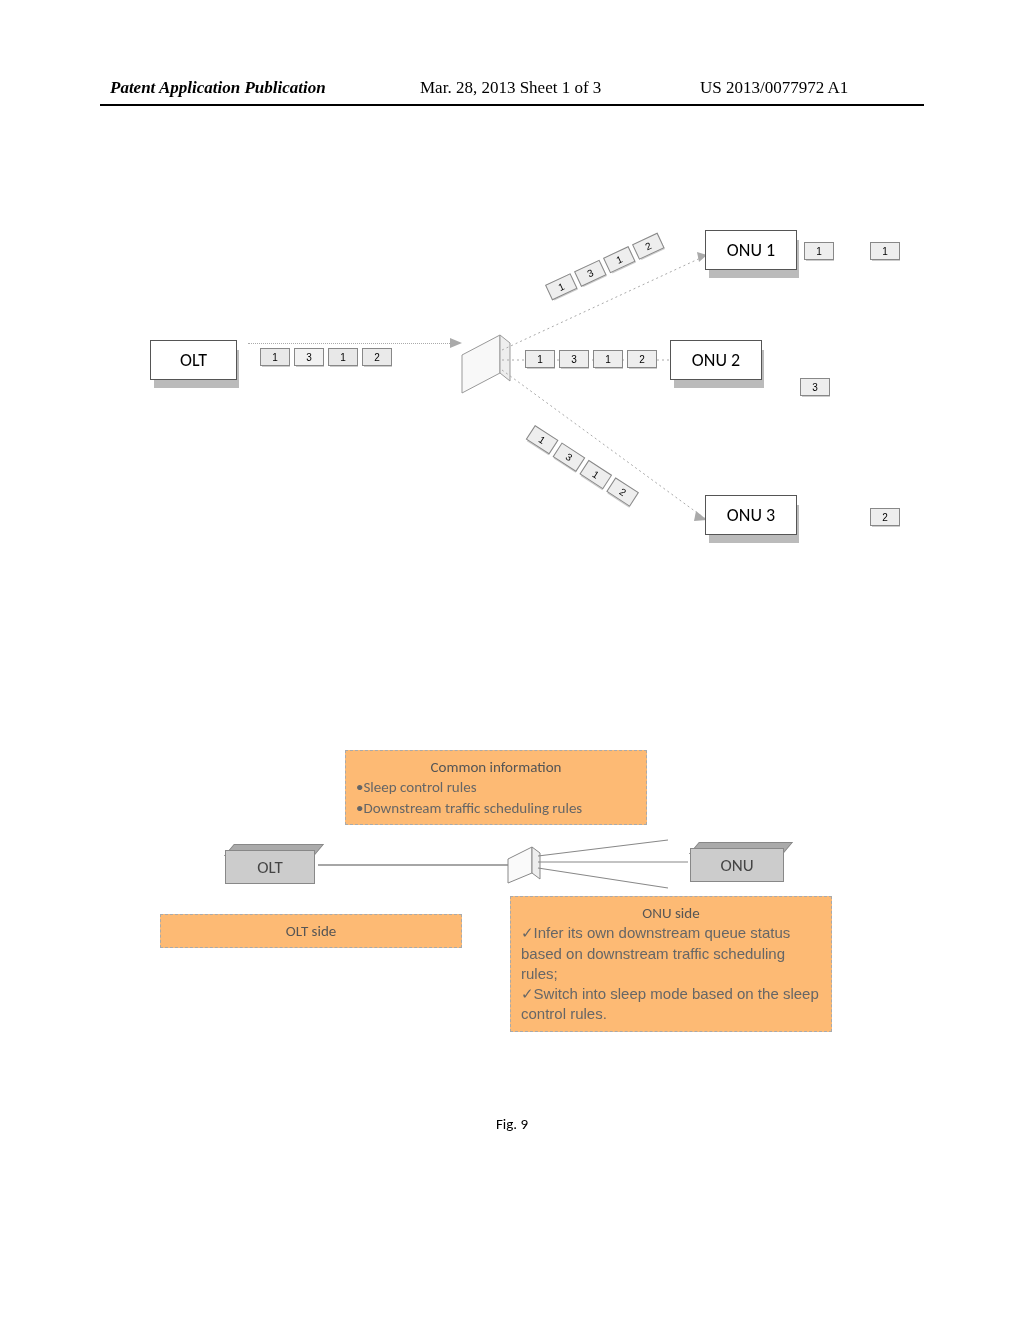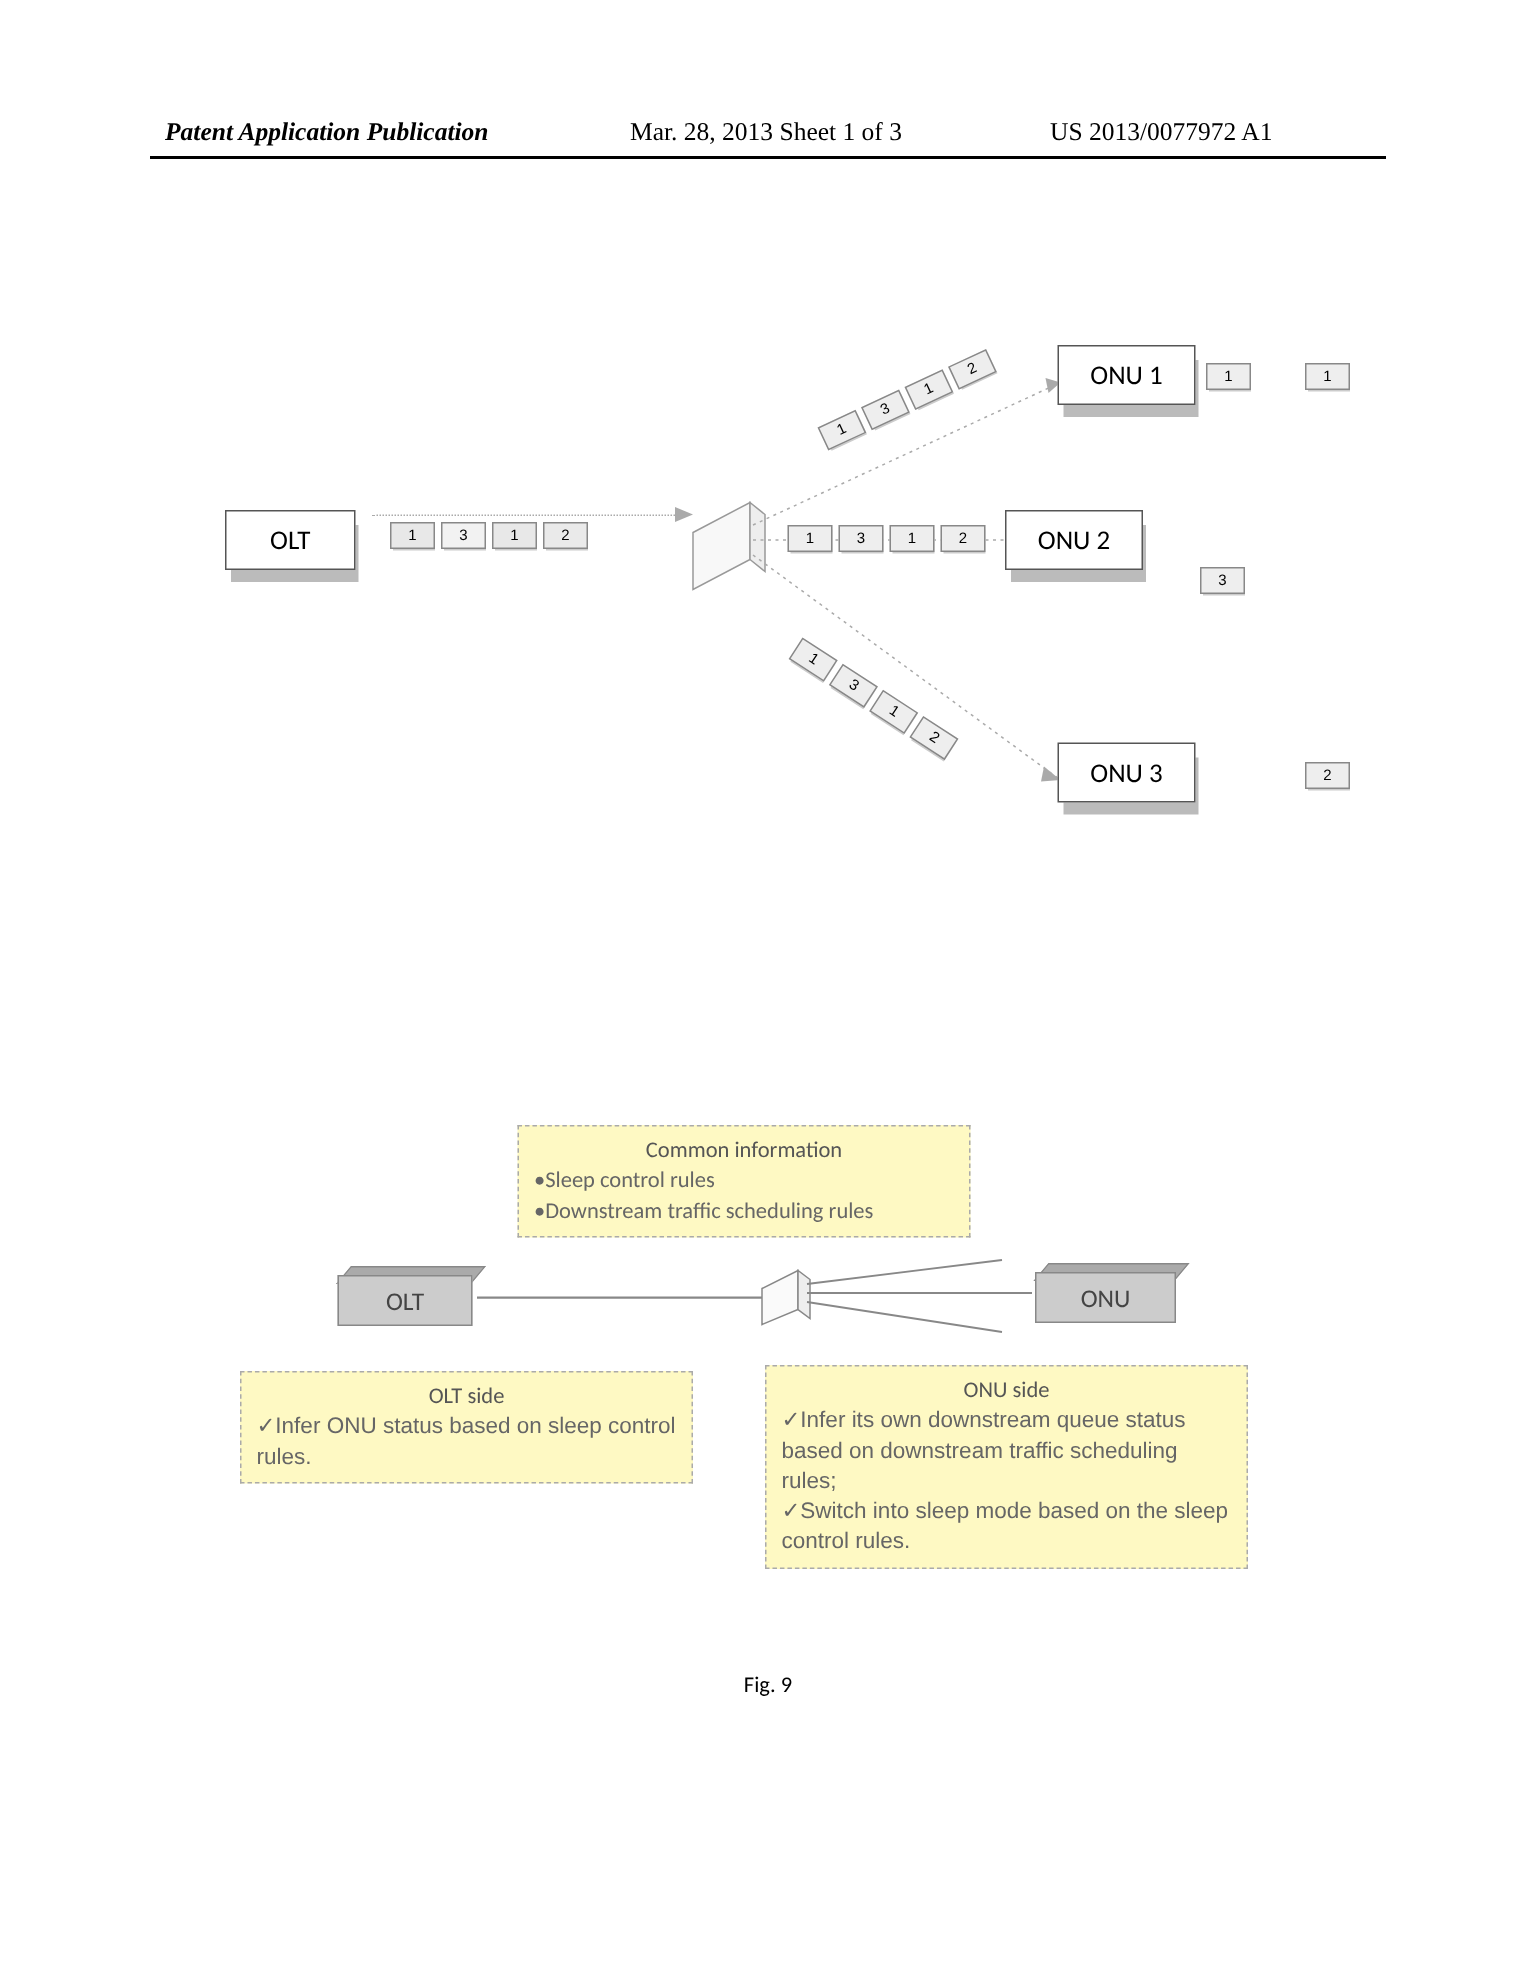--- a/index.html
+++ b/index.html
@@ -18,21 +18,21 @@
   .pkt .sh{position:absolute;background:#ccc}
   .pkt .fr{position:absolute;border:1px solid #888;display:flex;align-items:center;justify-content:center;font-family:Arial,sans-serif;font-size:10px;background:#eee}
   .pkt.a .fr{background:#e8e8e8}
   .pkt.b .fr{background:#f2f2f2}
   .pkt.c .fr{background:#eaeaea}
   .dash-h{position:absolute;border-top:1px dotted #aaa;height:0}
   .prism{position:absolute}
   .fig1cap{position:absolute;top:630px;width:1024px;text-align:center;font-family:Calibri,Arial,sans-serif;font-size:15px}
   
   .fig2{position:absolute;top:750px;left:170px;width:700px;height:360px}
-  .dashbox{position:absolute;border:1.5px dashed #aaa;background:#fef9c3;font-family:Calibri,Arial,sans-serif;font-size:15px;color:#666;padding:6px 10px;line-height:1.35}
+  .dashbox{position:absolute;border:1.5px dashed #aaa;background:#fdba74;font-family:Calibri,Arial,sans-serif;font-size:15px;color:#666;padding:6px 10px;line-height:1.35}
   .dashbox .title{text-align:center;color:#555}
   .node2{position:absolute}
   .node2 .top{position:absolute;background:#aaa;border:1px solid #888}
   .node2 .front{position:absolute;background:#ccc;border:1px solid #888;display:flex;align-items:center;justify-content:center;font-family:Calibri,Arial,sans-serif;font-size:17px;color:#444}
   .fig2cap{position:absolute;top:1115px;width:1024px;text-align:center;font-family:Calibri,Arial,sans-serif;font-size:15px}
   .chk{font-family:Arial,sans-serif}
   svg{position:absolute;overflow:visible}
 </style>
 </head>
 <body>
@@ -206,23 +206,22 @@
       <line x1="0" y1="30" x2="130" y2="50" stroke="#888" stroke-width="1.2"></line>
     </svg>
 
     <div class="node2" style="left:520px;top:98px">
       <div class="top" style="left:4px;top:-6px;width:92px;height:10px;transform:skewX(-40deg)"></div>
       <div class="front" style="width:92px;height:32px">ONU</div>
     </div>
 
     <div class="dashbox" style="left:-10px;top:164px;width:280px">
       <div class="title">OLT side</div>
-      <div class="chk">✓Infer ONU status based on sleep control rules.</div>
-    </div>
-
-    <div class="dashbox" style="left:340px;top:160px;width:300px">
+    </div>
+
+    <div class="dashbox" style="left:340px;top:146px;width:300px">
       <div class="title">ONU side</div>
       <div class="chk">✓Infer its own downstream queue status based on downstream traffic scheduling rules;</div>
       <div class="chk">✓Switch into sleep mode based on the  sleep control rules.</div>
     </div>
   </div>
   <div class="fig2cap">Fig. 9</div>
 </div>
 
 </body></html>

